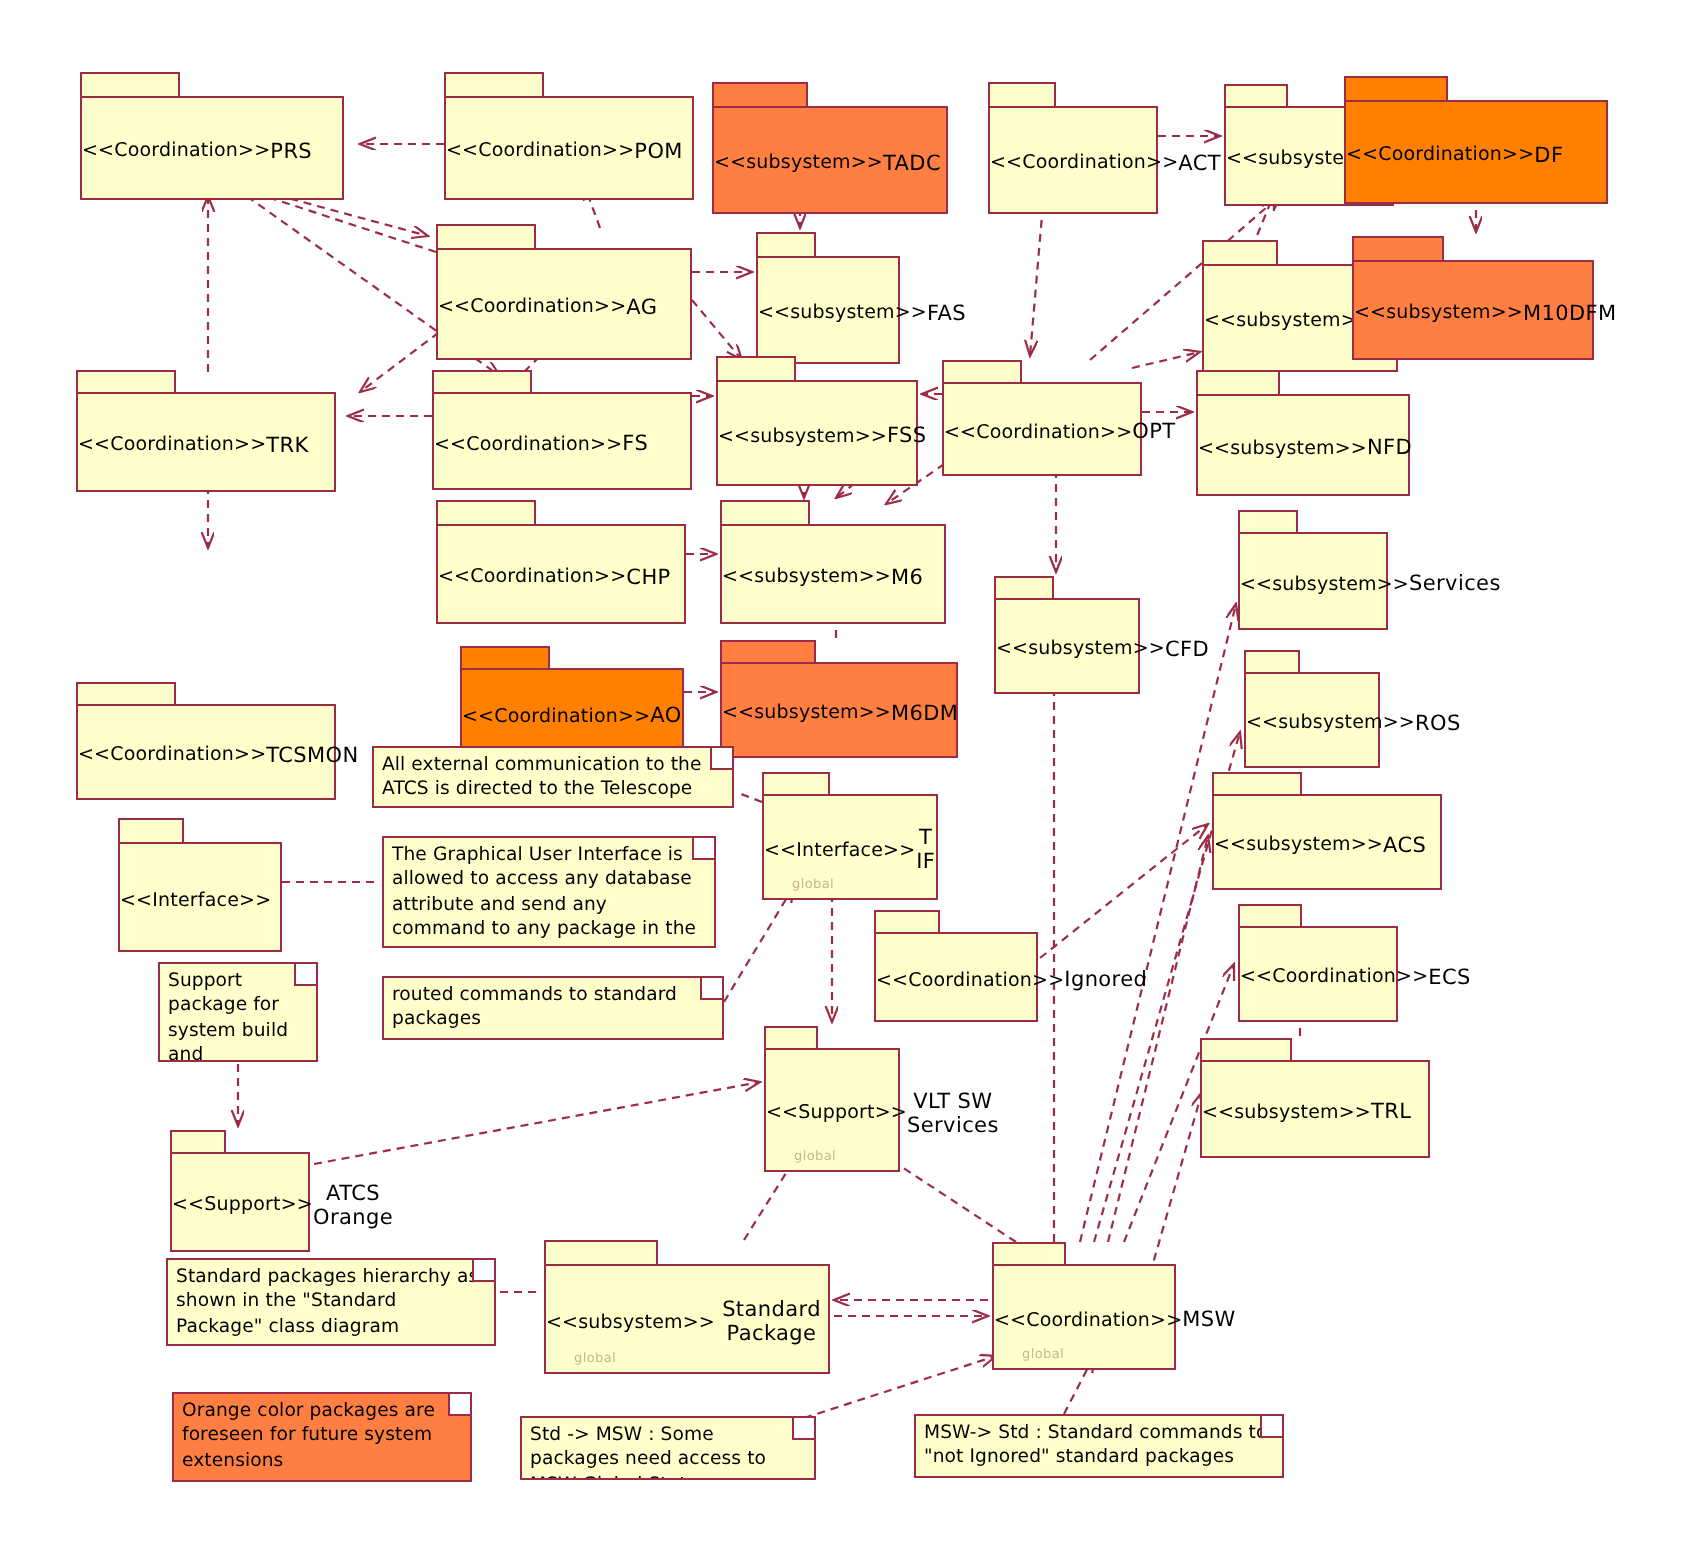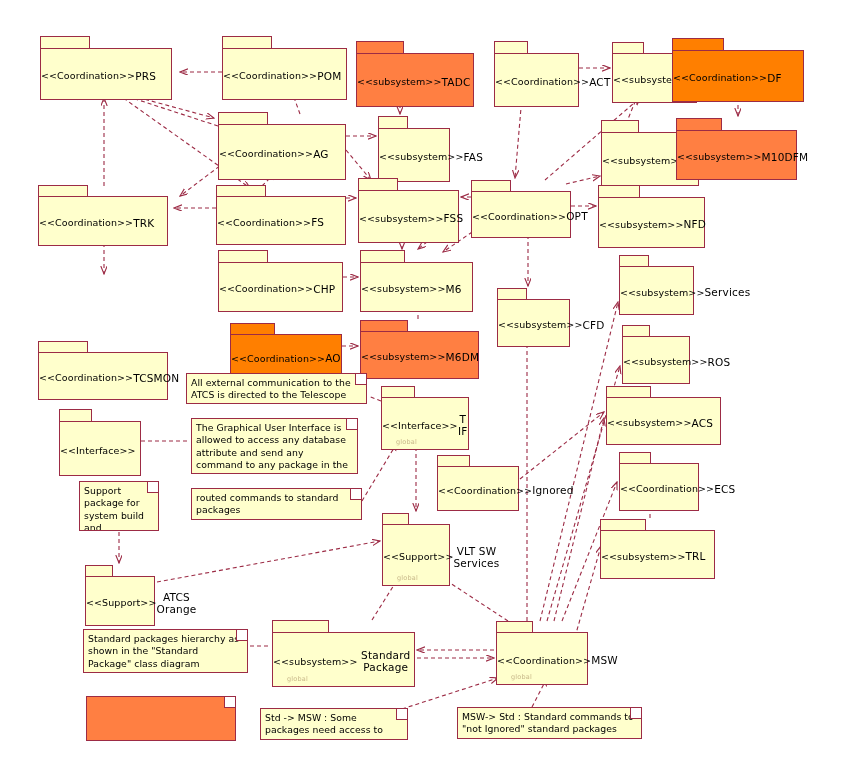--- a/index.html
+++ b/index.html
@@ -344,17 +344,17 @@
           <div class="stereo">&lt;&lt;Coordination&gt;&gt;</div>
           <div class="pname">MSW</div>
           <div class="glob">global</div>
         </div>
       </div>
       <div class="note" style="left: 186px; top: 373px; width: 181px; height: 31px;"><span>All external communication to the ATCS is directed to the Telescope Interfa...</span><span class="fold"></span></div>
       <div class="note" style="left: 191px; top: 418px; width: 167px; height: 56px;"><span>The Graphical User Interface is allowed to access any database attribute and send any command to any package in the ATCS.</span><span class="fold"></span></div>
       <div class="note" style="left: 191px; top: 488px; width: 171px; height: 32px;"><span>routed commands to standard packages</span><span class="fold"></span></div>
       <div class="note" style="left: 79px; top: 481px; width: 80px; height: 50px;"><span>Support package for system build and configuration</span><span class="fold"></span></div>
       <div class="note" style="left: 83px; top: 629px; width: 165px; height: 44px;"><span>Standard packages hierarchy as shown in the "Standard Package" class diagram</span><span class="fold"></span></div>
-      <div class="note orange" style="left: 86px; top: 696px; width: 150px; height: 45px;"><span class="fold"></span></div>
+      <div class="note orange" style="left: 86px; top: 696px; width: 150px; height: 45px;"><span>Orange color packages are foreseen for future system extensions</span><span class="fold"></span></div>
       <div class="note" style="left: 260px; top: 708px; width: 148px; height: 32px;"><span>Std -&gt; MSW : Some packages need access to MSW Global States</span><span class="fold"></span></div>
       <div class="note" style="left: 457px; top: 707px; width: 185px; height: 32px;"><span>MSW-&gt; Std : Standard commands to "not Ignored" standard packages</span><span class="fold"></span></div>
     </div>
 </div>
 
 </body></html>

